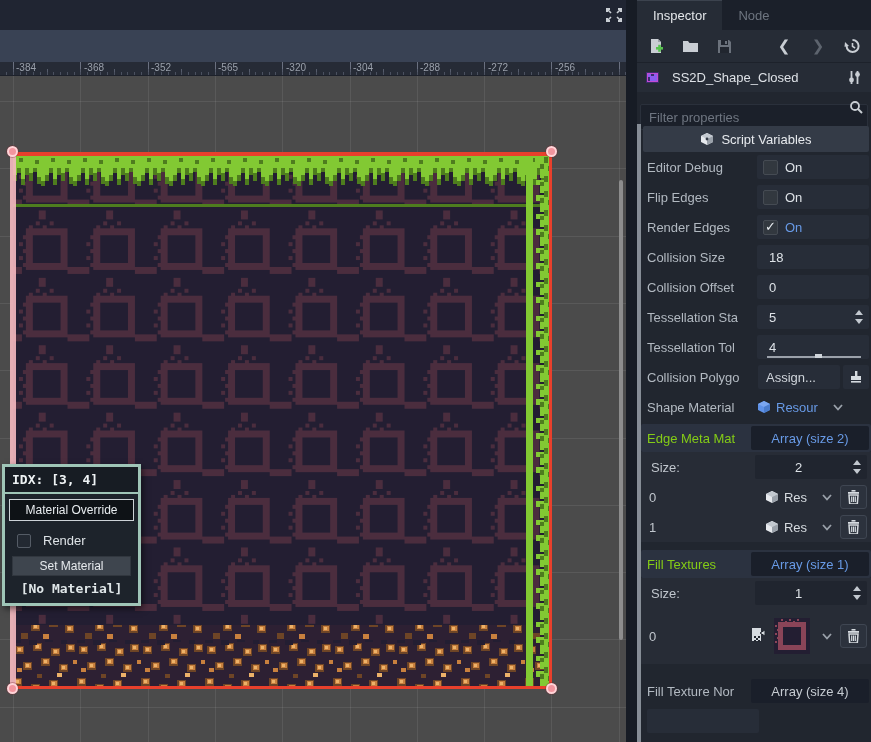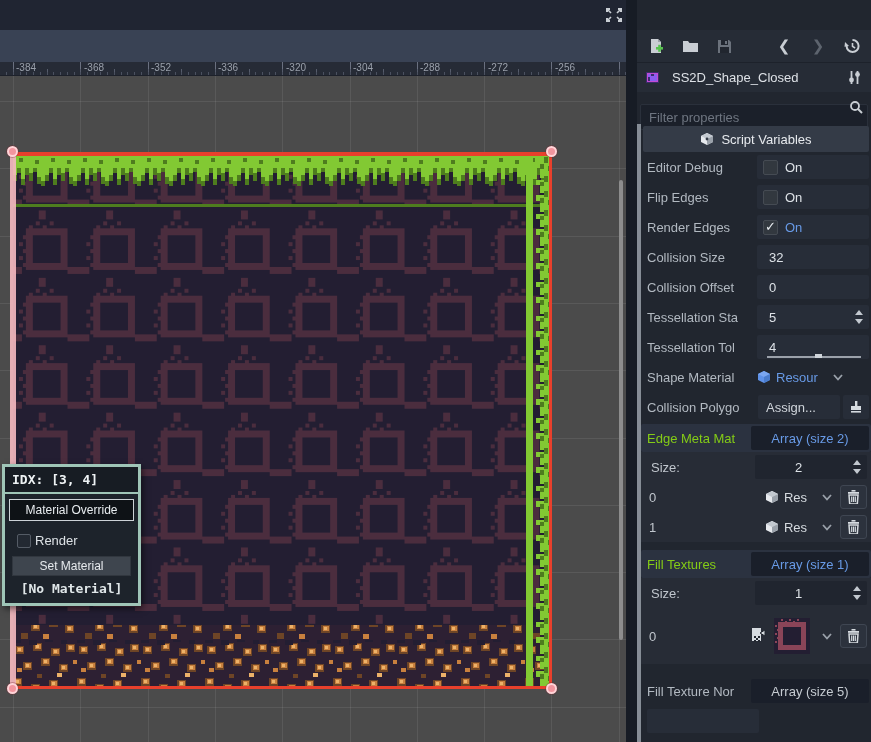--- a/index.html
+++ b/index.html
@@ -45,21 +45,21 @@
 
   
   .popup { position:absolute; left:2px; top:388px; width:139px; height:142px;
     background:#1d232b; border:3px solid #9fc5b7; box-shadow:2px 3px 6px rgba(0,0,0,.5); z-index:5; }
   .popup-title { height:27px; background:#171c23; border-bottom:2px solid #9fc5b7;
     color:#eef2f4; font-family:"DejaVu Sans Mono", monospace; font-size:13px; font-weight:bold;
     display:flex; align-items:center; padding-left:7px; letter-spacing:0px; }
   .popup-btn-override { display:block; width:calc(100% - 8px); margin:5px 4px 4px 4px; height:22px;
     background:#0e1216; border:1px solid #cdd2d7; color:#e8ecef; font-size:12px;
     font-family:"Liberation Sans", sans-serif; cursor:pointer; }
-  .popup-render { display:flex; align-items:center; gap:4px; padding:8px 0 6px 12px; color:#dde2e6; font-size:13px; }
+  .popup-render { display:flex; align-items:center; gap:12px; padding:8px 0 6px 12px; color:#dde2e6; font-size:13px; }
   .popup-cb { width:14px; height:14px; background:#232932; border:1px solid #555c66; border-radius:2px; }
   .popup-btn-set { display:block; width:calc(100% - 14px); margin:2px 7px; height:20px;
     background:#3e454e; border:1px solid #31373f; color:#e6eaed; font-size:12px;
     font-family:"Liberation Sans", sans-serif; cursor:pointer; }
   .popup-nomat { text-align:center; color:#dfe6e8; font-family:"DejaVu Sans Mono", monospace;
     font-size:13px; font-weight:bold; padding-top:3px; }
 
   
   .inspector { position:absolute; left:637px; top:0; width:234px; height:742px; background:#21262f; }
   .insp-scrollbar { position:absolute; left:0px; top:124px; width:4px; height:618px; background:#868d96; z-index:4; }
@@ -145,21 +145,21 @@
             <line x1="3" y1="13" x2="6" y2="10"></line>
         </g>
       </svg>
     </div>
   </div>
   <div class="vp-toolbar"></div>
   <div class="ruler">
     <span class="ruler-label">-384</span>
     <span class="ruler-label">-368</span>
     <span class="ruler-label">-352</span>
-    <span class="ruler-label">-336</span>
+    <span class="ruler-label">-565</span>
     <span class="ruler-label">-320</span>
     <span class="ruler-label">-304</span>
     <span class="ruler-label">-288</span>
     <span class="ruler-label">-272</span>
     <span class="ruler-label">-256</span>
   </div>
 
   <div class="canvas">
     <div class="shape">
       <svg width="539" height="537" viewBox="0 0 539 537" shape-rendering="crispEdges">
@@ -302,20 +302,24 @@
   </div>
 </div>
 
 <div class="panel-gap">
   
 </div>
 
 <div class="inspector">
   <div class="insp-scrollbar"></div>
 
+  <div class="tabbar">
+    <div class="tab active">Inspector</div>
+    <div class="tab inactive">Node</div>
+  </div>
 
   <div class="insp-toolbar">
     <span class="tb-btn">
       <svg width="16" height="16" viewBox="0 0 16 16">
           <path d="M3 1h7l3 3v11H3z" fill="#c9ced4"></path>
           <path d="M10 1v3h3" fill="#9aa0a8"></path>
           <rect x="8" y="9" width="7" height="2.6" fill="#57c24f"></rect>
           <rect x="10.2" y="6.8" width="2.6" height="7" fill="#57c24f"></rect>
         </svg>
     </span>
@@ -418,21 +422,21 @@
     <div class="prow">
       <span class="plabel">Render Edges</span>
       <div class="pvalue">
           <span class="cb checked"></span>
           <span class="on-blue">On</span>
         </div>
     </div>
     <div class="prow">
       <span class="plabel">Collision Size</span>
       <div class="pvalue">
-          <span class="num">32</span>
+          <span class="num">18</span>
         </div>
     </div>
     <div class="prow">
       <span class="plabel">Collision Offset</span>
       <div class="pvalue">
           <span class="num">0</span>
         </div>
     </div>
     <div class="prow">
       <span class="plabel">Tessellation Sta</span>
@@ -441,45 +445,45 @@
           <span class="spinner"></span>
         </div>
     </div>
     <div class="prow">
       <span class="plabel">Tessellation Tol</span>
       <div class="pvalue">
           <span class="num">4</span>
           <span class="slider-track"></span>
           <span class="slider-grab" style="left:58px;"></span>
         </div>
-    </div>
-    <div class="prow">
-      <span class="plabel">Shape Material</span>
-      <div class="res-value">
-        <svg width="14" height="14" viewBox="0 0 14 14">
-            <path d="M7 1 L13 4 V10 L7 13 L1 10 V4 Z" fill="#5f92e8"></path>
-            <path d="M7 1 L13 4 L7 7 L1 4 Z" fill="#7aa6f0"></path>
-            <path d="M7 7 L13 4 V10 L7 13 Z" fill="#4a7ccc"></path>
-          </svg>
-        <span class="blue-text">Resour</span>
-        <svg class="chev-down" width="10" height="7" viewBox="0 0 10 7">
-            <path d="M1 1 L5 5.5 L9 1" stroke="#9aa1aa" stroke-width="1.8" fill="none"></path>
-          </svg>
-      </div>
     </div>
     <div class="prow">
       <span class="plabel">Collision Polygo</span>
       <button class="assign-btn" style="max-width:82px;">Assign...</button>
       <span class="icon-btn-sq">
         <svg width="14" height="13" viewBox="0 0 14 13">
             <rect x="6" y="0" width="2.4" height="5" fill="#d6dbe0"></rect>
             <path d="M2 5 h10 v4 h-10 z" fill="#d6dbe0"></path>
             <rect x="2" y="10" width="10" height="1.6" fill="#d6dbe0"></rect>
           </svg>
       </span>
+    </div>
+    <div class="prow">
+      <span class="plabel">Shape Material</span>
+      <div class="res-value">
+        <svg width="14" height="14" viewBox="0 0 14 14">
+            <path d="M7 1 L13 4 V10 L7 13 L1 10 V4 Z" fill="#5f92e8"></path>
+            <path d="M7 1 L13 4 L7 7 L1 4 Z" fill="#7aa6f0"></path>
+            <path d="M7 7 L13 4 V10 L7 13 Z" fill="#4a7ccc"></path>
+          </svg>
+        <span class="blue-text">Resour</span>
+        <svg class="chev-down" width="10" height="7" viewBox="0 0 10 7">
+            <path d="M1 1 L5 5.5 L9 1" stroke="#9aa1aa" stroke-width="1.8" fill="none"></path>
+          </svg>
+      </div>
     </div>
 
     <div class="arr-hdr">
       <span class="plabel">Edge Meta Mat</span>
       <button class="arr-btn">Array (size 2)</button>
     </div>
     <div class="sub-row">
       <span class="plabel">Size:</span>
       <div class="sub-val">
           <span>2</span>
@@ -599,20 +603,20 @@
               <line x1="8.3" y1="6.5" x2="8.3" y2="12"></line>
             </g>
           </svg>
       </span>
     </div>
 
     <div class="gap10"></div>
 
     <div class="prow">
       <span class="plabel">Fill Texture Nor</span>
-      <button class="arr-btn gray">Array (size 5)</button>
+      <button class="arr-btn gray">Array (size 4)</button>
     </div>
     <div class="prow">
 
       <div class="pvalue"></div>
     </div>
   </div>
 </div>
 
 </body></html>

